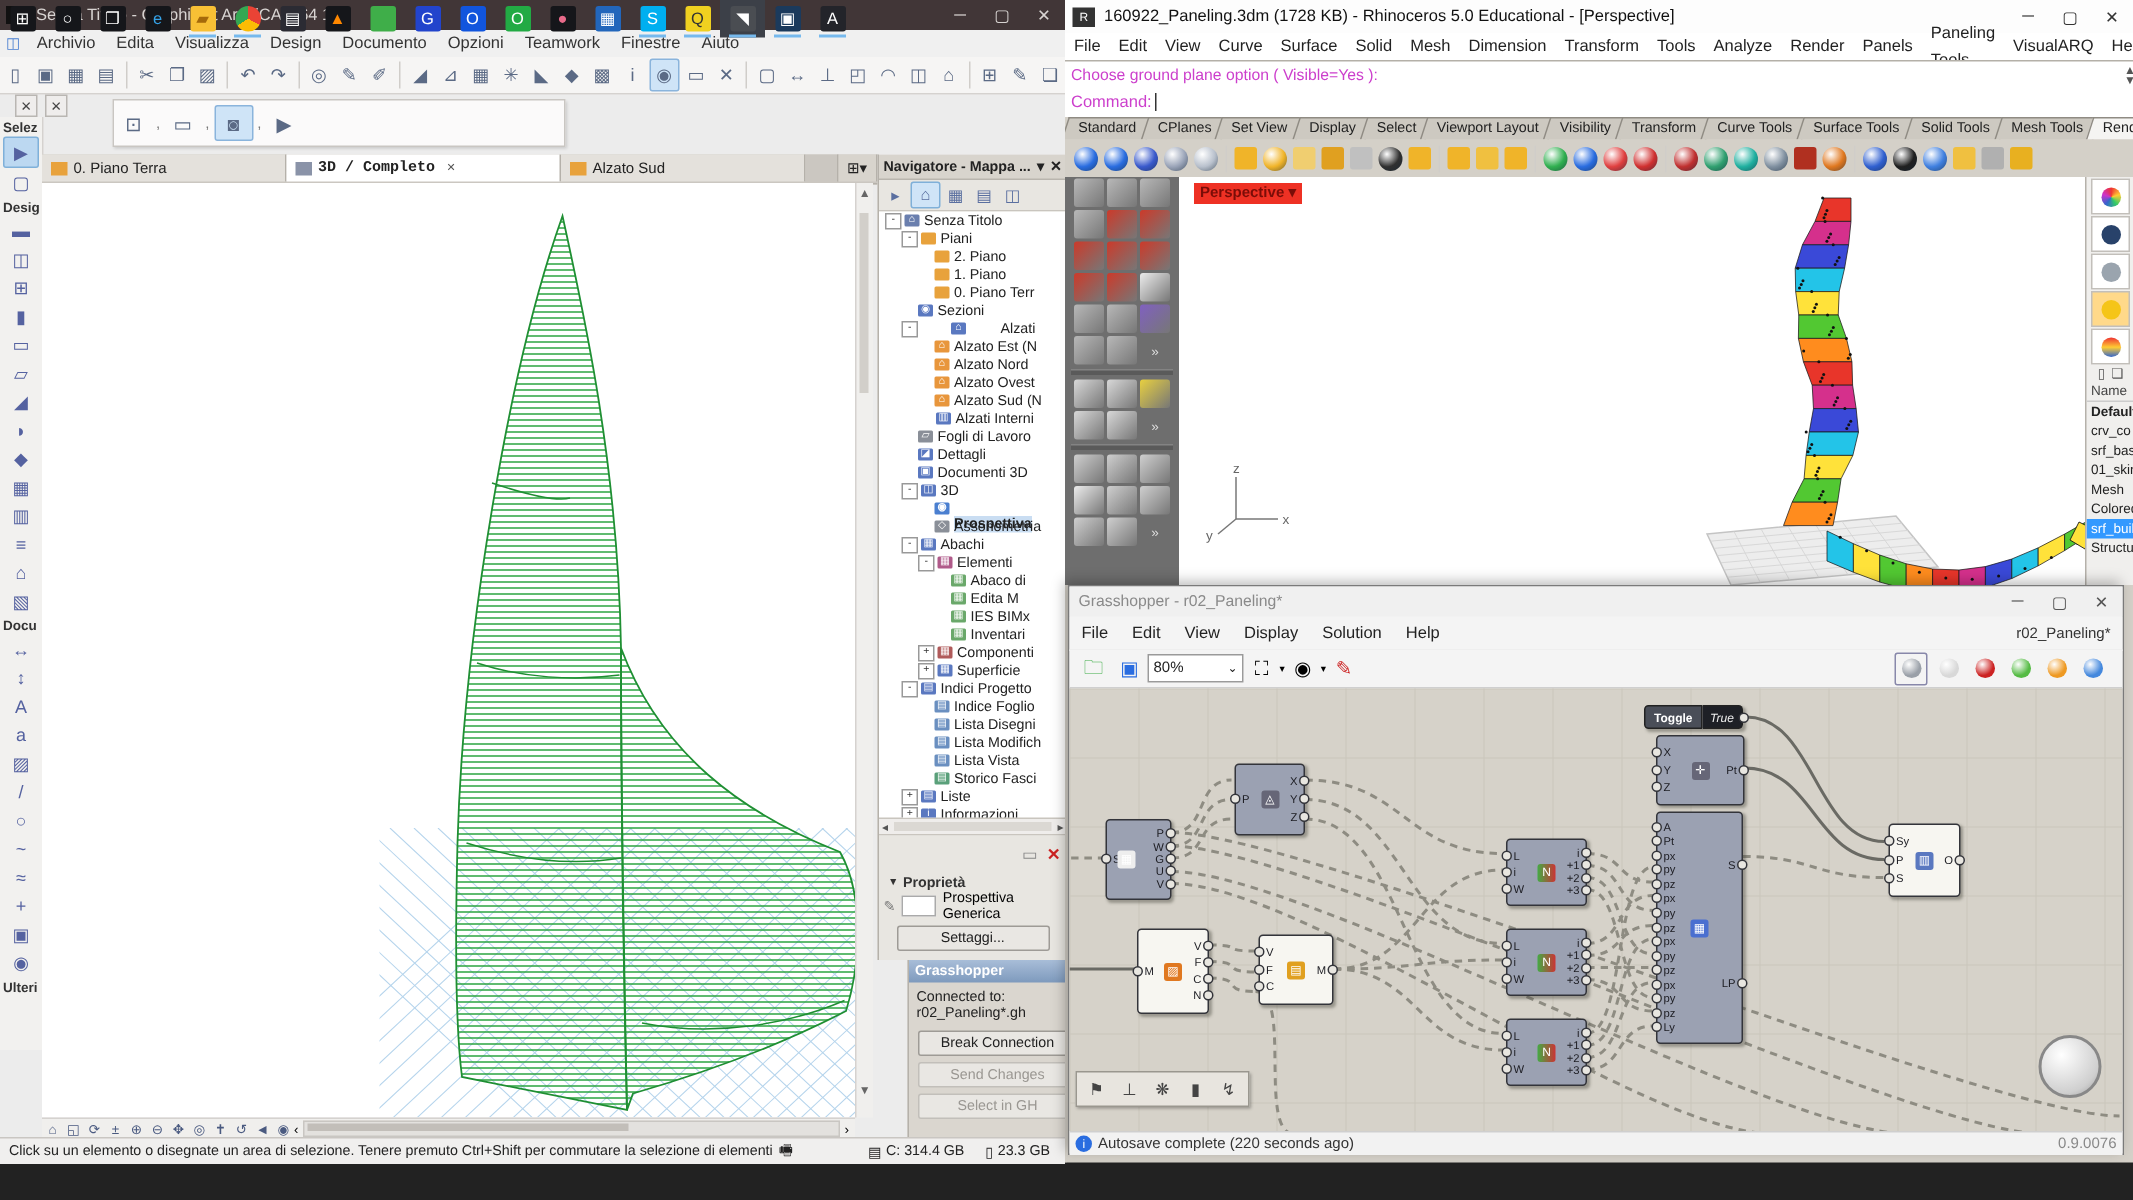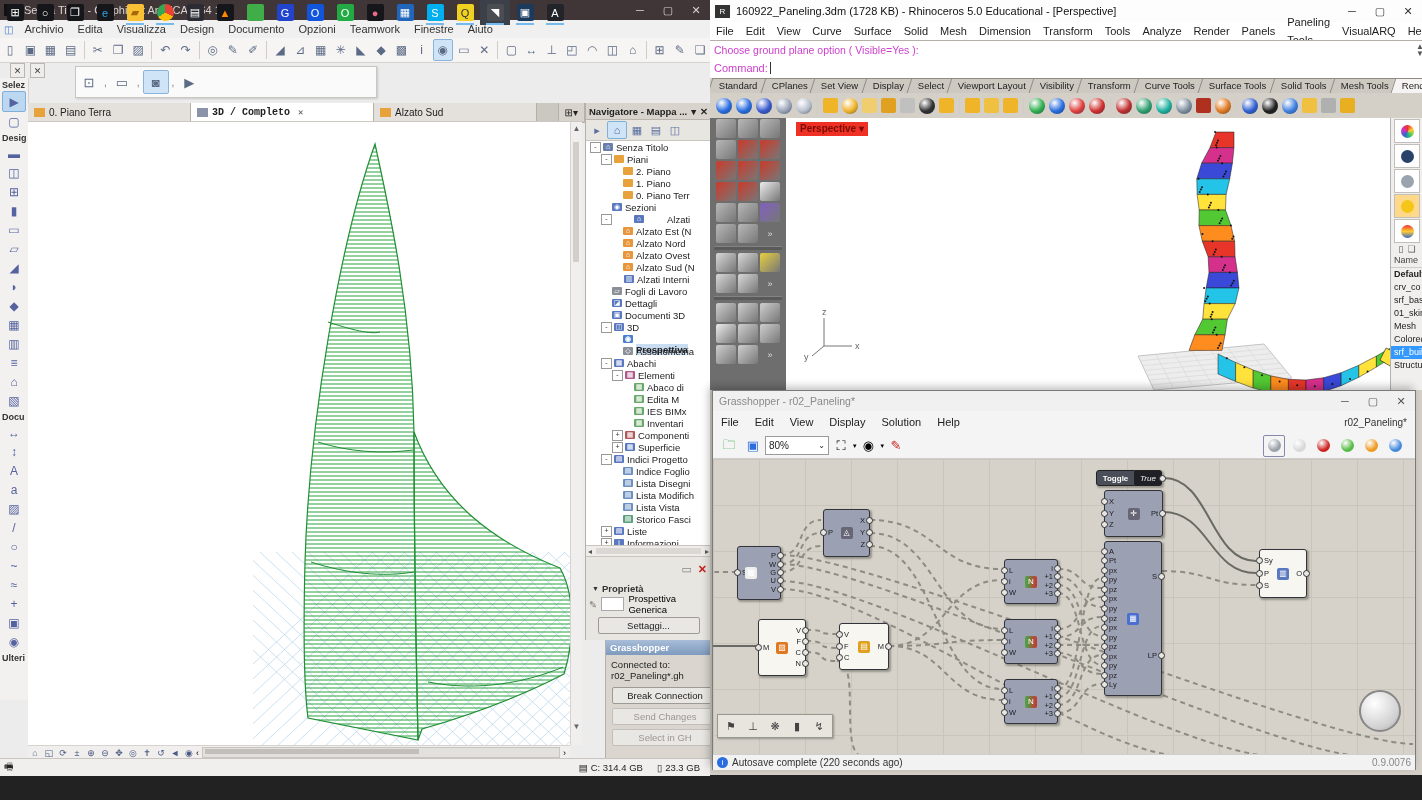--- a/index.html
+++ b/index.html
@@ -549,20 +549,21 @@
           <span>Prospettiva Generica</span>
         </div>
         <div class="btn" style="width: 100px; height: 15px; line-height: 15px; margin: 4px auto 0px;">Settaggi...</div>
       </div>
     <div class="ac-ghp a" id="ac-ghp"><div class="ghp-head">
           <span>Grasshopper</span>
           <span style="margin-left: auto;">▾</span>
           <span style="margin-left: 4px;">✕</span>
         </div><div style="margin: 4px 0px 0px 5px; color: rgb(34, 34, 34);">Connected to:</div><div style="margin: 0px 0px 2px 5px; color: rgb(34, 34, 34);">r02_Paneling*.gh</div><div class="btn" style="width: 104px; height: 15px; line-height: 15px; margin: 4px 4px 0px 6px; display: inline-block;">Break Connection</div><span style="color: rgb(42, 164, 64); font-size: 10px;">♻</span><div class="btn disabled" style="width: 104px; height: 15px; line-height: 15px; margin: 4px 4px 0px 6px; display: inline-block;">Send Changes</div><div class="btn disabled" style="width: 104px; height: 15px; line-height: 15px; margin: 4px 4px 0px 6px; display: inline-block;">Select in GH</div></div>
     <div class="ac-status a" id="ac-status">
+      <span style="margin-left:6px;">Click su un elemento o disegnate un area di selezione. Tenere premuto Ctrl+Shift per commutare la selezione di elementi</span>
       <span style="margin-left:4px;font-size:10px;">🖷</span>
       <span style="margin-left:auto;display:flex;align-items:center;">
         <span style="margin-right:3px;">▤</span>
         <span>C: 314.4 GB</span>
         <span style="margin:0 3px 0 14px;">▯</span>
         <span style="margin-right:10px;">23.3 GB</span>
       </span>
     </div>
   </div>
 

